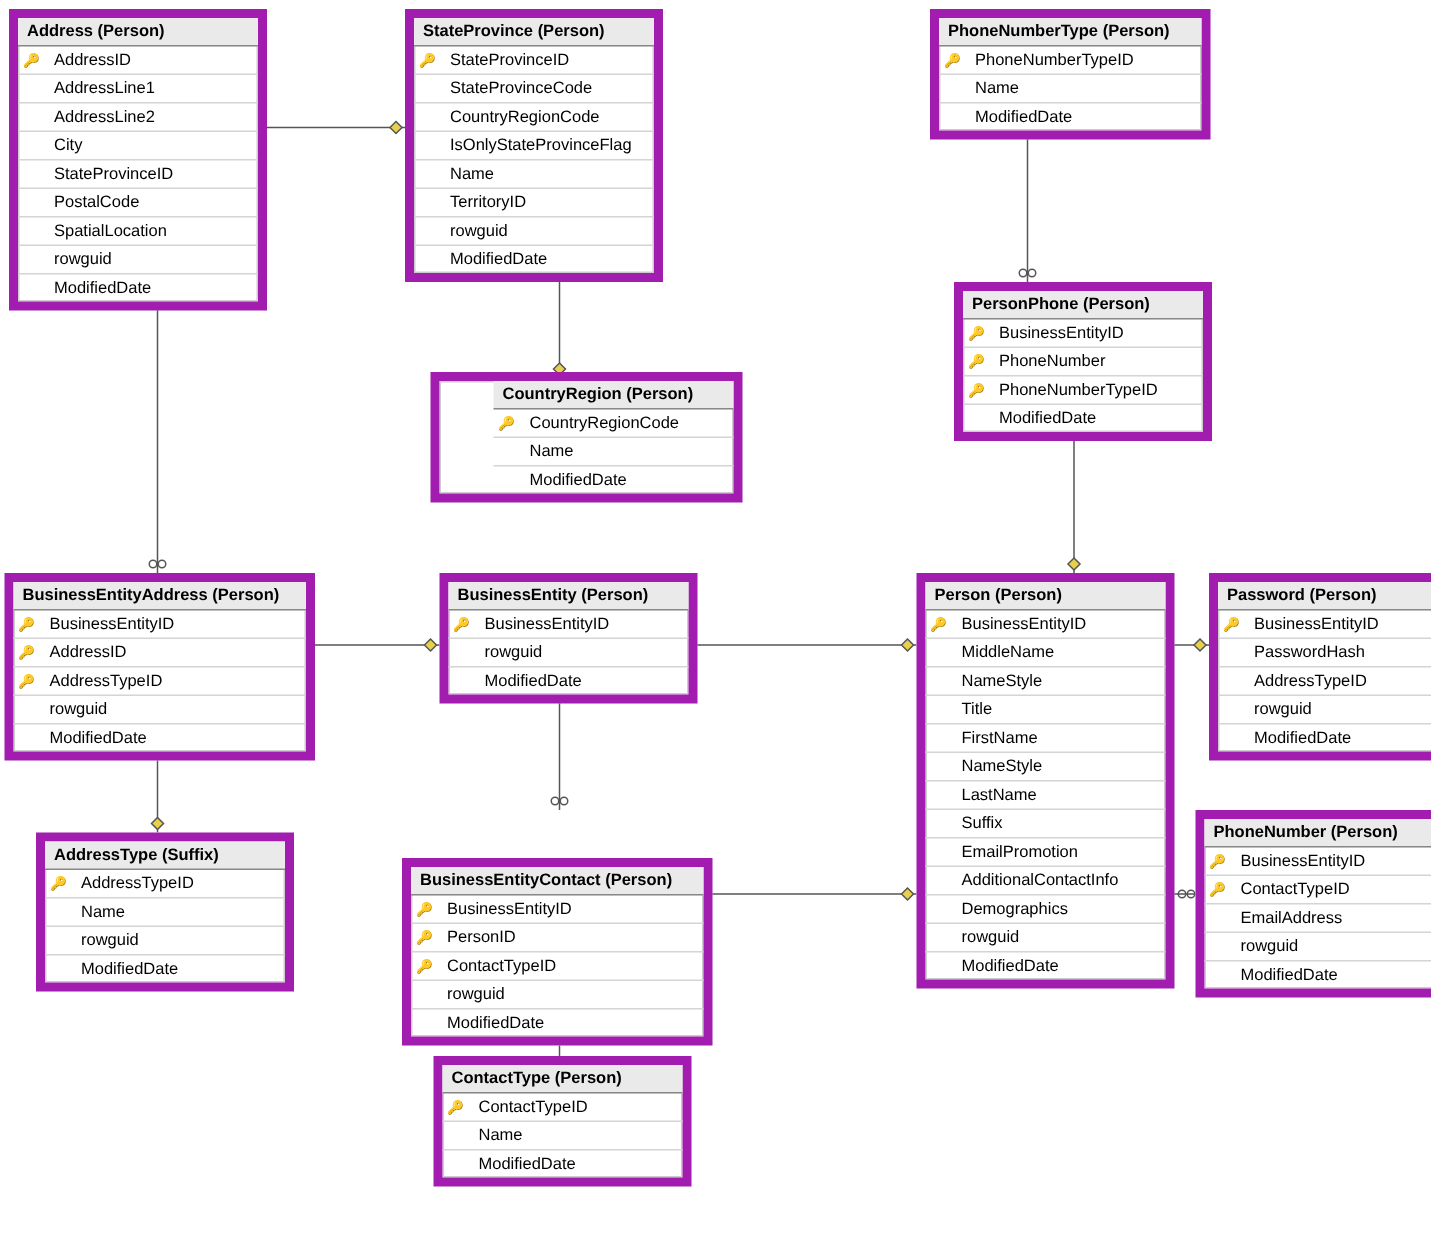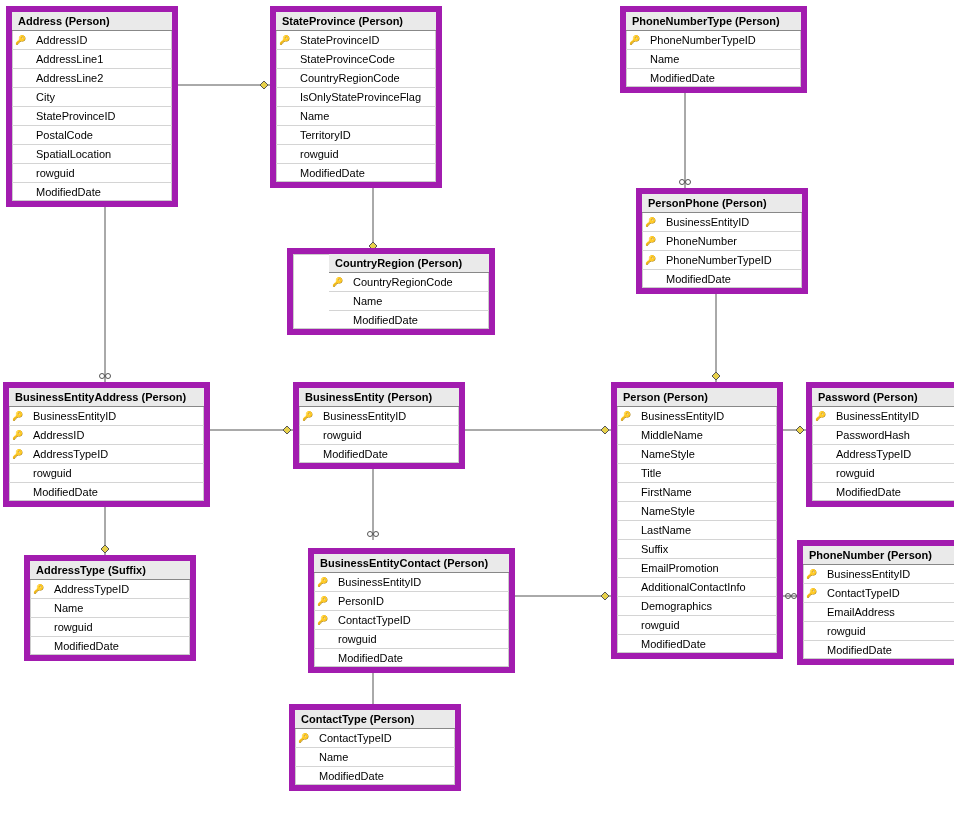--- a/index.html
+++ b/index.html
@@ -403,21 +403,21 @@
       </div>
       <div class="table-row">
         <div class="key-cell"></div>
         <div class="field-cell">rowguid</div>
       </div>
       <div class="table-row">
         <div class="key-cell"></div>
         <div class="field-cell">ModifiedDate</div>
       </div>
     </div>
-    <div class="table" style="left: 268px; top: 548px; width: 195px; margin-left: 40px;">
+    <div class="table" style="left: 268px; top: 572px; width: 195px;">
       <div class="table-header">BusinessEntityContact (Person)</div>
       <div class="table-row">
         <div class="key-cell">
           <span class="key-icon">🔑</span>
         </div>
         <div class="field-cell">BusinessEntityID</div>
       </div>
       <div class="table-row">
         <div class="key-cell">
           <span class="key-icon">🔑</span>

